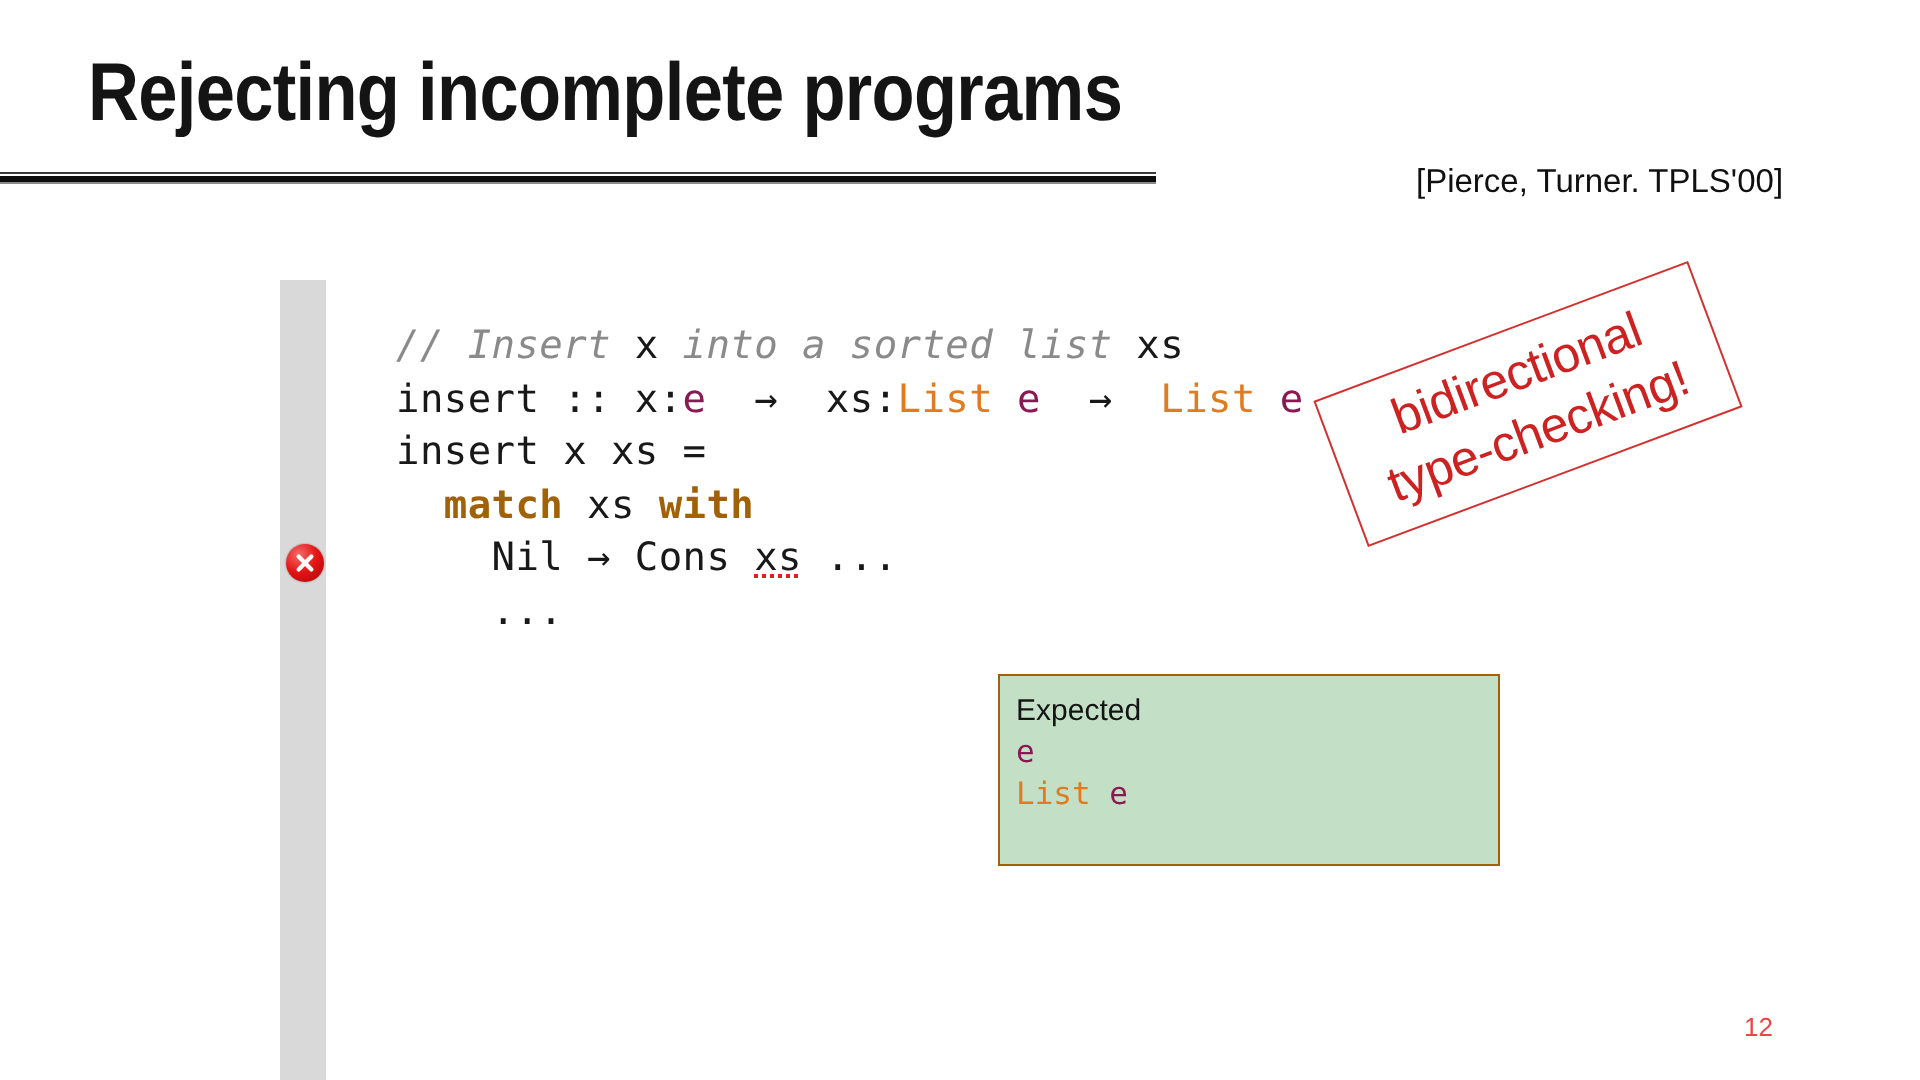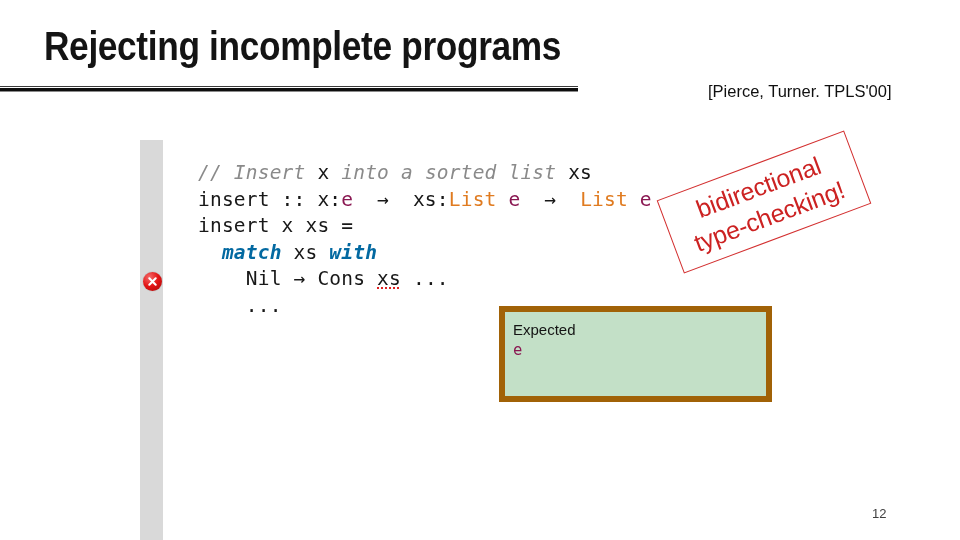--- a/index.html
+++ b/index.html
@@ -106,40 +106,40 @@
     font-size: 19.5px;
     line-height: 26.5px;
     color: #181818;
     white-space: pre;
     letter-spacing: 0.2px;
     margin-left: 20px;
   }
   .code-line { height: 26.5px; white-space: pre; }
   .cmt      { color: #8a8a8a; font-style: italic; }
   .plain    { color: #181818; font-style: normal; }
-  .kw       { color: #0369a1; font-weight: bold; font-style: italic; }
+  .kw       { color: #a16207; font-weight: bold; }
   .type     { color: #e07b20; }
   .tyvar    { color: #8a1852; }
   .squiggle {
     text-decoration: underline;
     text-decoration-style: dotted;
     text-decoration-color: #e02020;
     text-decoration-thickness: 2px;
     text-underline-offset: 2px;
   }
 
   
   #error-tooltip {
     position: absolute;
     left: 499px;
-    top: 306px;
-    width: 273px;
+    top: 337px;
+    width: 251px;
     height: 96px;
     background: #c3e0c7;
-    border: 6px solid #a16207;
+    border: 1px solid #a16207;
     box-sizing: border-box;
     padding: 7px 0 0 8px;
   }
   #error-tooltip .tt-line {
     font-size: 15px;
     line-height: 21px;
     color: #141414;
     white-space: pre;
   }
   #error-tooltip .tt-mono {
@@ -172,21 +172,21 @@
     white-space: nowrap;
     letter-spacing: -0.2px;
   }
 
   
   #page-number {
     position: absolute;
     left: 872px;
     top: 506px;
     font-size: 13px;
-    color: #404040;
+    color: #ef4444;
   }
 </style>
 </head>
 <body>
 
 <div id="slide-title">Rejecting incomplete programs</div>
 
 <div id="title-rule">
   <div class="rule-thin-top"></div>
   <div class="rule-thick"></div>
@@ -204,20 +204,21 @@
       <path d="M2.3 2.3 L8.7 8.7 M8.7 2.3 L2.3 8.7" stroke="#ffffff" stroke-width="2.1" stroke-linecap="round"></path>
     </svg>
   </div>
 
   <div id="code"><div class="code-line"><span class="cmt">// Insert </span><span class="plain">x</span><span class="cmt"> into a sorted list </span><span class="plain">xs</span></div><div class="code-line"><span class="plain">insert :: x:</span><span class="tyvar">e</span><span class="plain">  →  xs:</span><span class="type">List</span><span class="plain"> </span><span class="tyvar">e</span><span class="plain">  →  </span><span class="type">List</span><span class="plain"> </span><span class="tyvar">e</span></div><div class="code-line"><span class="plain">insert x xs =</span></div><div class="code-line"><span class="plain">  </span><span class="kw">match</span><span class="plain"> xs </span><span class="kw">with</span></div><div class="code-line"><span class="plain">    Nil → Cons </span><span class="plain squiggle">xs</span><span class="plain"> ...</span></div><div class="code-line"><span class="plain">    ...</span></div></div>
 </div>
 
 <div id="error-tooltip">
   <div class="tt-line">Expected</div>
   <div class="tt-mono" style="color:#8a1852;">e</div>
+  <div class="tt-mono"><span style="color:#e07b20;">List</span><span> </span><span style="color:#8a1852;">e</span></div>
 </div>
 
 <div id="stamp">
   <div class="stamp-line">bidirectional</div>
   <div class="stamp-line">type-checking!</div>
 </div>
 
 <div id="page-number">12</div>
 
 </body></html>

